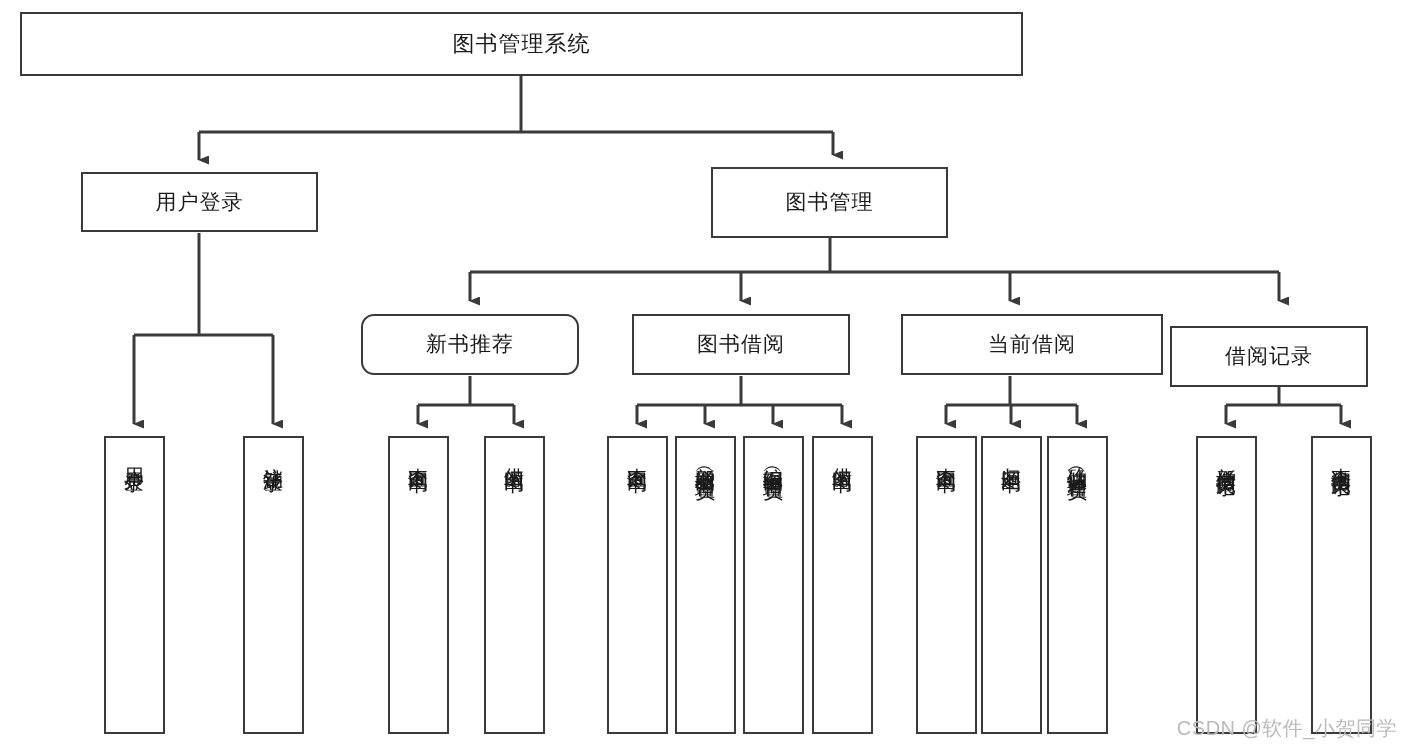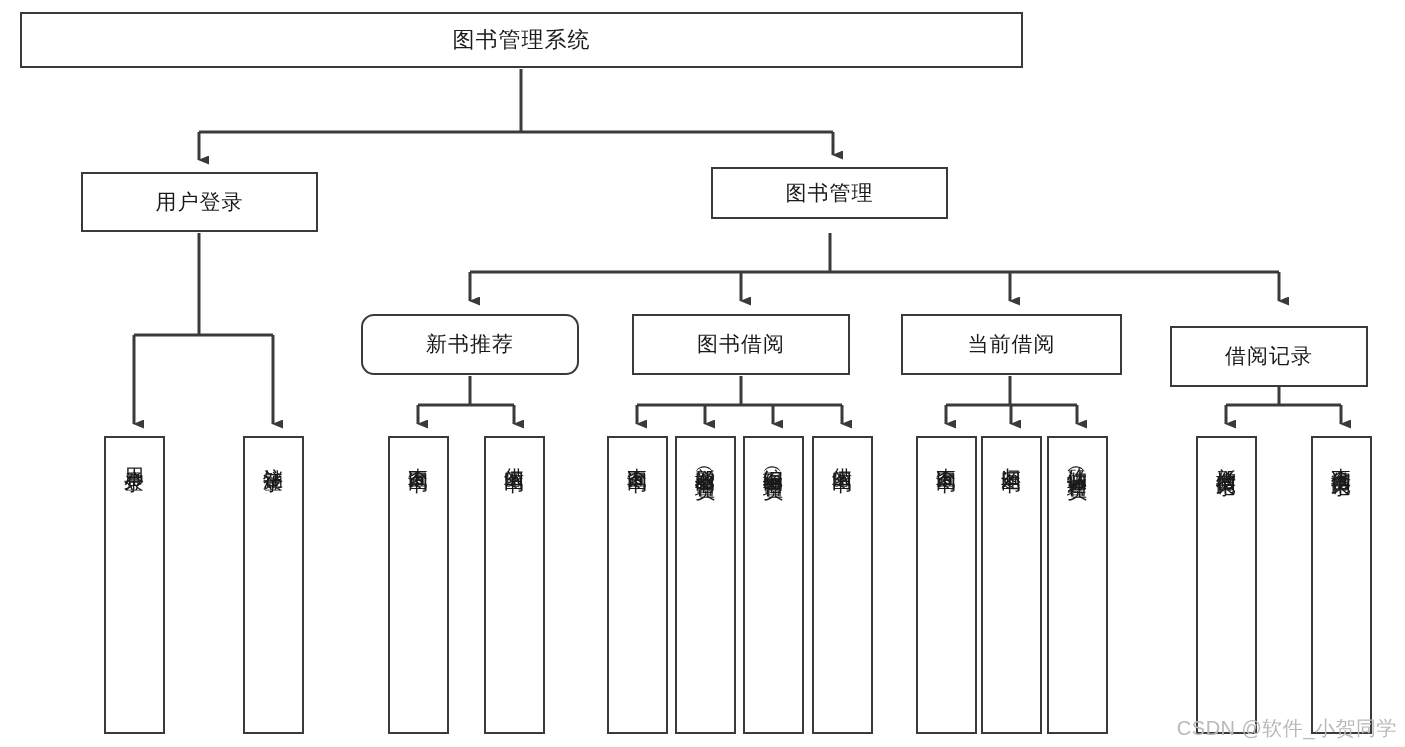--- a/index.html
+++ b/index.html
@@ -100,38 +100,38 @@
       <path d="M1011,405 L1011,424" marker-end="url(#arrow)"></path>
       <path d="M1077,405 L1077,424" marker-end="url(#arrow)"></path>
 
       <path d="M1279,376 L1279,405"></path>
       <path d="M1226,405 L1341,405"></path>
       <path d="M1226,405 L1226,424" marker-end="url(#arrow)"></path>
       <path d="M1341,405 L1341,424" marker-end="url(#arrow)"></path>
     </g>
   </svg>
 
-  <div class="node root" style="left:20px;top:12px;width:1003px;height:56px;">
+  <div class="node root" style="left:20px;top:12px;width:1003px;height:64px;">
     <span class="label">图书管理系统</span>
   </div>
 
   <div class="node" style="left:81px;top:172px;width:237px;height:60px;">
     <span class="label">用户登录</span>
   </div>
-  <div class="node" style="left:711px;top:167px;width:237px;height:52px;">
+  <div class="node" style="left:711px;top:167px;width:237px;height:71px;">
     <span class="label">图书管理</span>
   </div>
 
   <div class="node" style="left:361px;top:314px;width:218px;height:61px;border-radius:13px;">
     <span class="label">新书推荐</span>
   </div>
   <div class="node" style="left:632px;top:314px;width:218px;height:61px;">
     <span class="label">图书借阅</span>
   </div>
-  <div class="node" style="left:901px;top:314px;width:221px;height:61px;justify-content:center;">
+  <div class="node" style="left:901px;top:314px;width:262px;height:61px;justify-content:center;">
     <span class="label">当前借阅</span>
   </div>
   <div class="node" style="left:1170px;top:314px;width:198px;height:61px;margin-top:12px;">
     <span class="label">借阅记录</span>
   </div>
 
   <div class="node vertical" style="left:104px;top:436px;width:61px;height:298px;">
     <span class="label">用户登录</span>
   </div>
   <div class="node vertical" style="left:243px;top:436px;width:61px;height:298px;">

